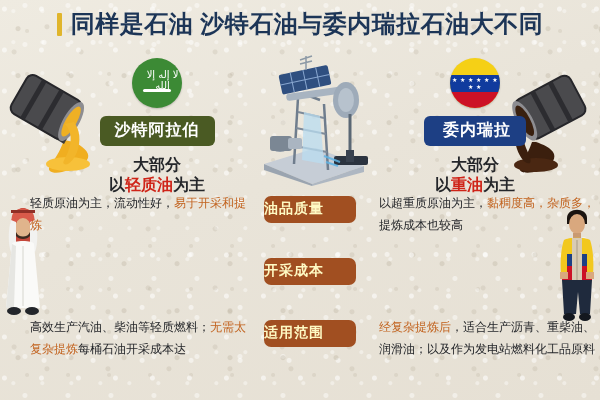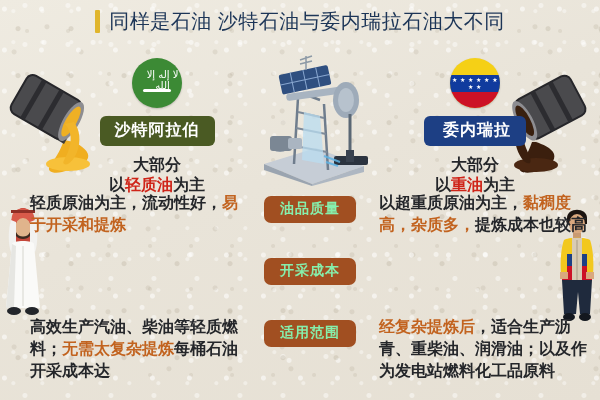--- a/index.html
+++ b/index.html
@@ -40,22 +40,22 @@
     justify-content: center;
   }
   .title-bar {
     width: 5px;
     height: 23px;
     background: #e0b52c;
     margin-right: 9px;
     border-radius: 1px;
   }
   .title-text {
-    font-size: 20px;
-    font-weight: normal;
+    font-size: 24px;
+    font-weight: bold;
     color: #1c3557;
     letter-spacing: 0.5px;
     white-space: nowrap;
   }
 
   
   .barrel {
     position: absolute;
     width: 96px;
     height: 118px;
@@ -173,41 +173,41 @@
   }
   .row {
     position: relative;
     height: 62px;
   }
   .row.tall { height: 70px; }
 
   .cell {
     position: absolute;
     top: 0;
-    font-size: 16px;
-    font-weight: bold;
+    font-size: 12px;
+    font-weight: normal;
     line-height: 22px;
     color: #24262a;
   }
   .cell.left  { left: 30px;  width: 222px; text-align: left; }
   .cell.right { left: 379px; width: 218px; text-align: left; }
 
   .hl-orange { color: #c2631f; }
 
   .center-badge {
     position: absolute;
     left: 264px;
     top: 4px;
     width: 92px;
     box-sizing: border-box;
-    text-align: center;
+    text-align: left;
     padding: 4px 0 5px 0;
     border-radius: 7px;
     background: #a14f21;
-    color: #86efac;
+    color: #fef9c3;
     font-size: 14px;
     font-weight: bold;
     letter-spacing: 1px;
   }
 </style>
 </head>
 <body>
 
 <div id="infographic">
 

